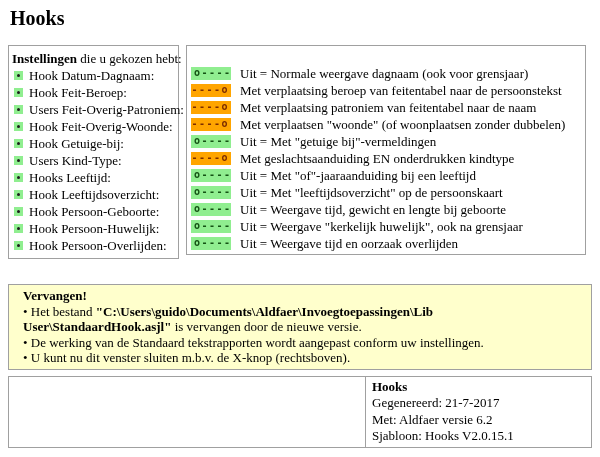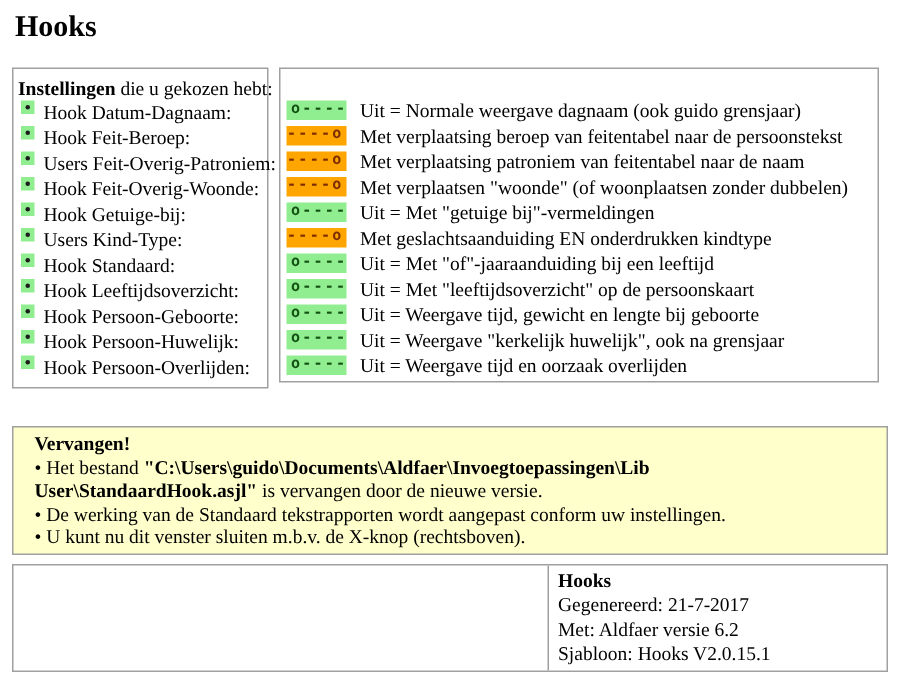--- a/index.html
+++ b/index.html
@@ -18,21 +18,21 @@
   
   .settings-area {
     display:flex; gap:7px; margin-top:16px; align-items:flex-start;
   }
   .labels-box {
     width:171px; box-sizing:border-box;
     border:1px solid #a0a0a0; padding:4px 3px;
   }
   .settings-header { line-height:17px; white-space:nowrap; }
   .settings-header b { font-weight:bold; }
-  .label-row { display:flex; height:17px; white-space:nowrap; }
+  .label-row { display:flex; align-items:center; height:17px; white-space:nowrap; }
   .bullet {
     flex:none; width:9px; height:9px; background:#90EE90;
     margin:0 6px 0 2px; position:relative;
   }
   .bullet::after {
     content:""; position:absolute; left:3px; top:3px;
     width:3px; height:3px; background:#1d1d1d; border-radius:50%;
   }
   .values-box {
     width:400px; box-sizing:border-box;
@@ -101,21 +101,21 @@
       <div class="label-row">
           <span class="bullet"></span>
           <span>Hook Getuige-bij:</span>
         </div>
       <div class="label-row">
           <span class="bullet"></span>
           <span>Users Kind-Type:</span>
         </div>
       <div class="label-row">
           <span class="bullet"></span>
-          <span>Hook Standaard:</span>
+          <span>Hooks Leeftijd:</span>
         </div>
       <div class="label-row">
           <span class="bullet"></span>
           <span>Hook Leeftijdsoverzicht:</span>
         </div>
       <div class="label-row">
           <span class="bullet"></span>
           <span>Hook Persoon-Geboorte:</span>
         </div>
       <div class="label-row">
@@ -126,21 +126,21 @@
           <span class="bullet"></span>
           <span>Hook Persoon-Overlijden:</span>
         </div>
     </div>
 
     <div class="values-box">
       <div class="spacer-row"></div>
 
       <div class="value-row">
           <span class="toggle" data-state="off">o----</span>
-          <span class="desc">Uit = Normale weergave dagnaam (ook guido grensjaar)</span>
+          <span class="desc">Uit = Normale weergave dagnaam (ook voor grensjaar)</span>
         </div>
       <div class="value-row">
           <span class="toggle" data-state="on">----o</span>
           <span class="desc">Met verplaatsing beroep van feitentabel naar de persoonstekst</span>
         </div>
       <div class="value-row">
           <span class="toggle" data-state="on">----o</span>
           <span class="desc">Met verplaatsing patroniem van feitentabel naar de naam</span>
         </div>
       <div class="value-row">

